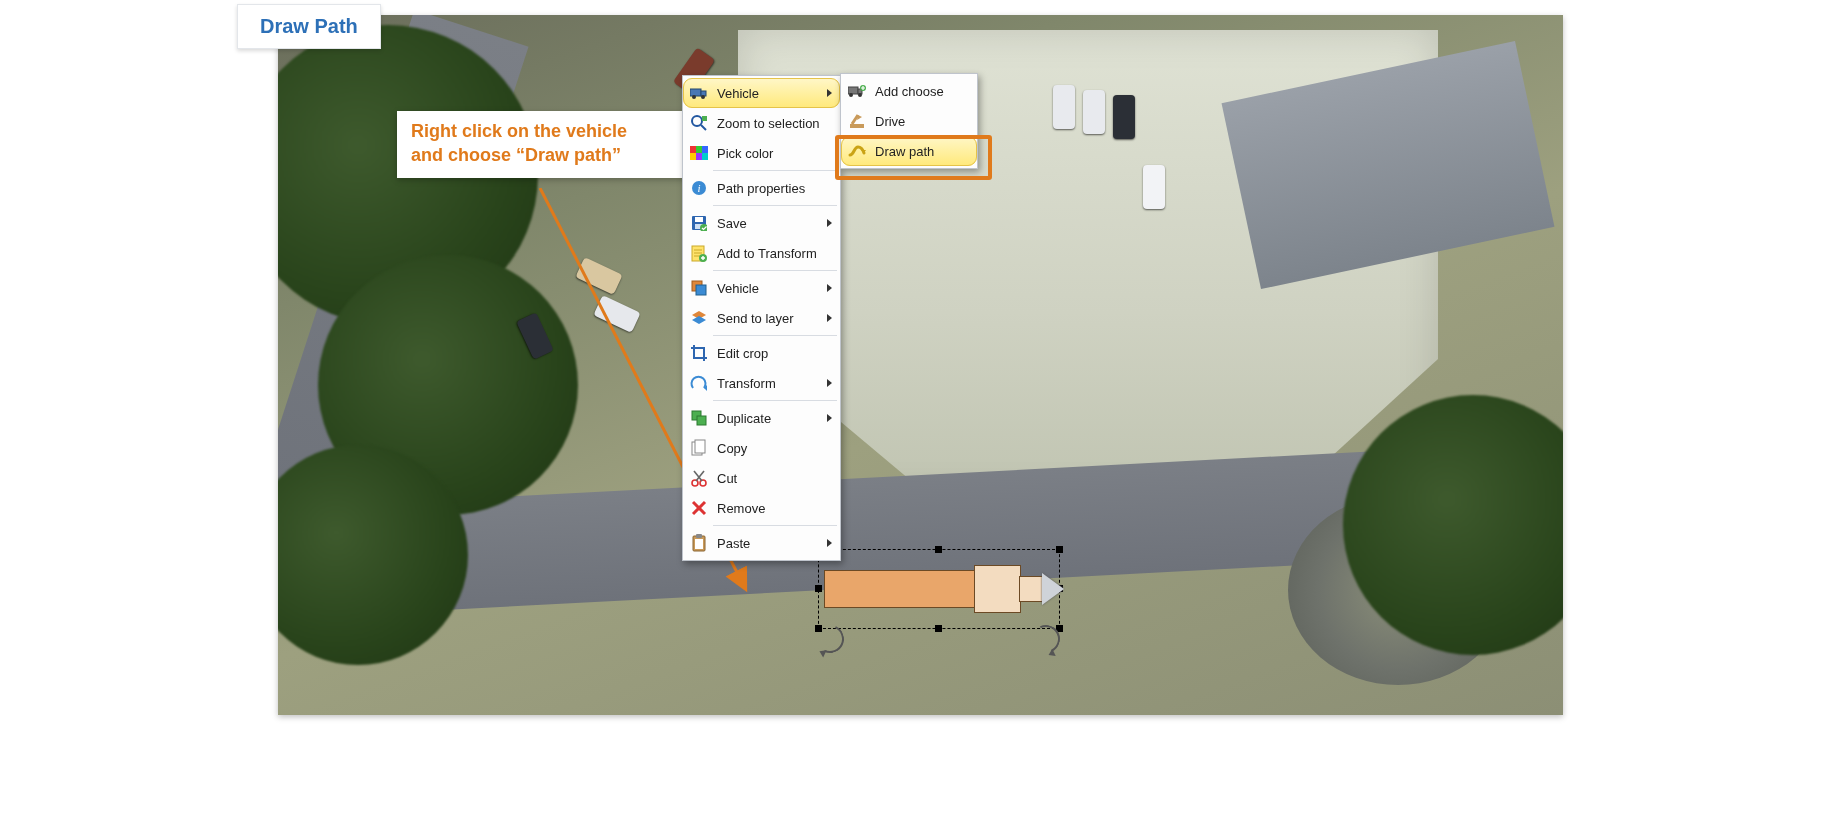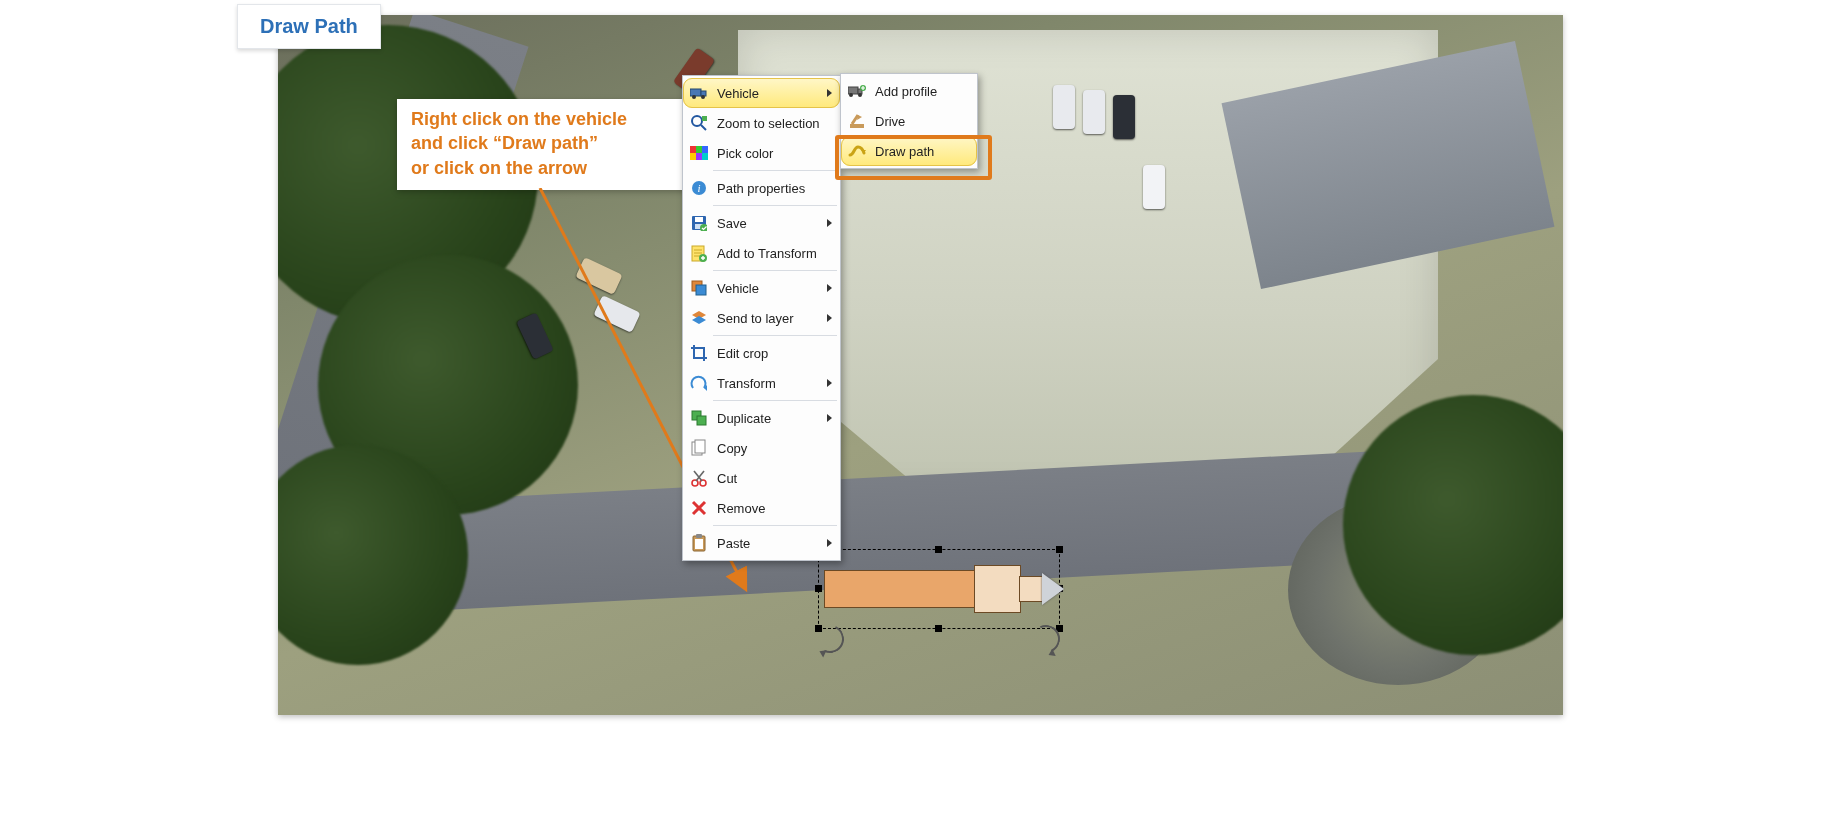--- a/index.html
+++ b/index.html
@@ -76,21 +76,21 @@
     padding: 10px 22px;
     font-size: 20px;
     font-weight: 700;
     color: #2d70b7;
   }
 
   
   .callout {
     position: absolute;
     left: 397px;
-    top: 99px;
+    top: 111px;
     width: 280px;
     padding: 8px 14px 10px 14px;
     background: #ffffff;
     box-shadow: 0 2px 6px rgba(0,0,0,.25);
     font-size: 18px;
     line-height: 1.35;
     font-weight: 700;
     color: #e07a1b;
   }
   
@@ -299,22 +299,21 @@
     <div class="vehicle-cab"></div>
     <div class="vehicle-nose"></div>
     <div class="vehicle-arrow"></div>
   </div>
 </div>
 
 <div class="title-chip">Draw Path</div>
 
 <div class="callout">
   <div>Right click on the vehicle</div>
-  <div>and click “Draw path”</div>
-  <div>or click on the arrow</div>
+  <div>and choose “Draw path”</div>
 </div>
 <div class="arrow-horiz"></div>
 <svg class="pointer-diag">
   <defs>
     <marker id="ah" viewBox="0 0 10 10" refX="8" refY="5" markerWidth="8" markerHeight="8" orient="auto">
       <path d="M0 0 L10 5 L0 10 z" fill="#e07a1b"></path>
     </marker>
   </defs>
   <line x1="40" y1="0" x2="245" y2="400" stroke="#e07a1b" stroke-width="3" marker-end="url(#ah)"></line>
 </svg>
@@ -513,21 +512,21 @@
     <span class="ctx-icon">
       <svg width="18" height="14" viewBox="0 0 18 14">
           <rect x="0" y="3" width="10" height="7" fill="#777" stroke="#444"></rect>
           <rect x="10" y="5" width="4" height="5" fill="#777" stroke="#444"></rect>
           <circle cx="3" cy="11" r="2" fill="#333"></circle>
           <circle cx="12" cy="11" r="2" fill="#333"></circle>
           <circle cx="15" cy="4" r="3" fill="#4caf50"></circle>
           <path d="M13 4 h4 M15 2 v4" stroke="#fff" stroke-width="1.2"></path>
         </svg>
     </span>
-    <span class="ctx-label">Add profile</span>
+    <span class="ctx-label">Add choose</span>
   </div>
   <div class="ctx-item">
     <span class="ctx-icon">
       <svg width="18" height="18" viewBox="0 0 18 18">
           <rect x="2" y="12" width="14" height="4" fill="#c99a5a"></rect>
           <path d="M4 12 L10 3" stroke="#c99a5a" stroke-width="3"></path>
           <polygon points="10,3 14,5 9,8" fill="#c99a5a"></polygon>
         </svg>
     </span>
     <span class="ctx-label">Drive</span>

